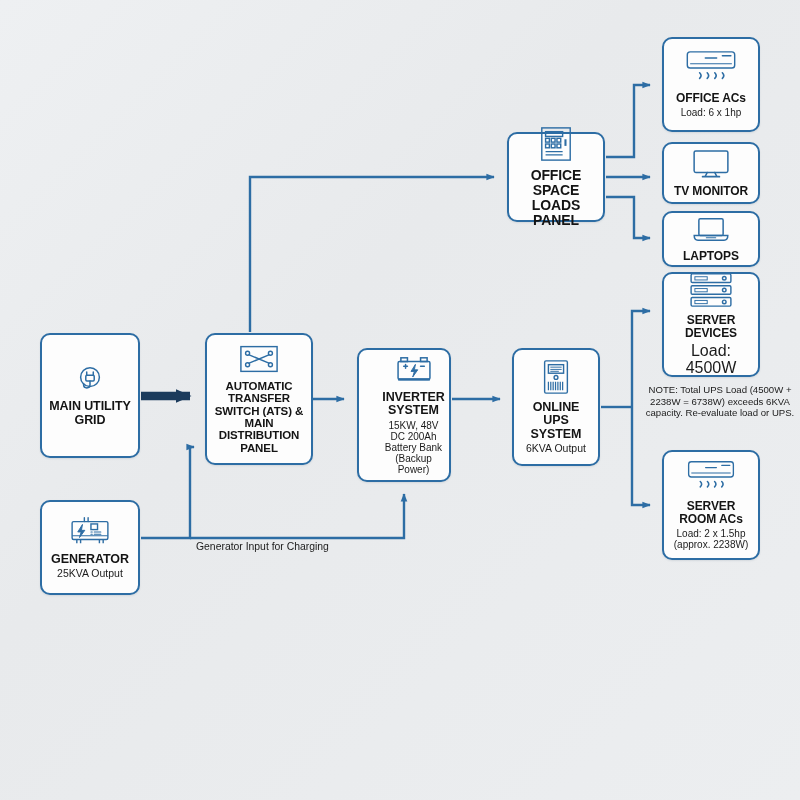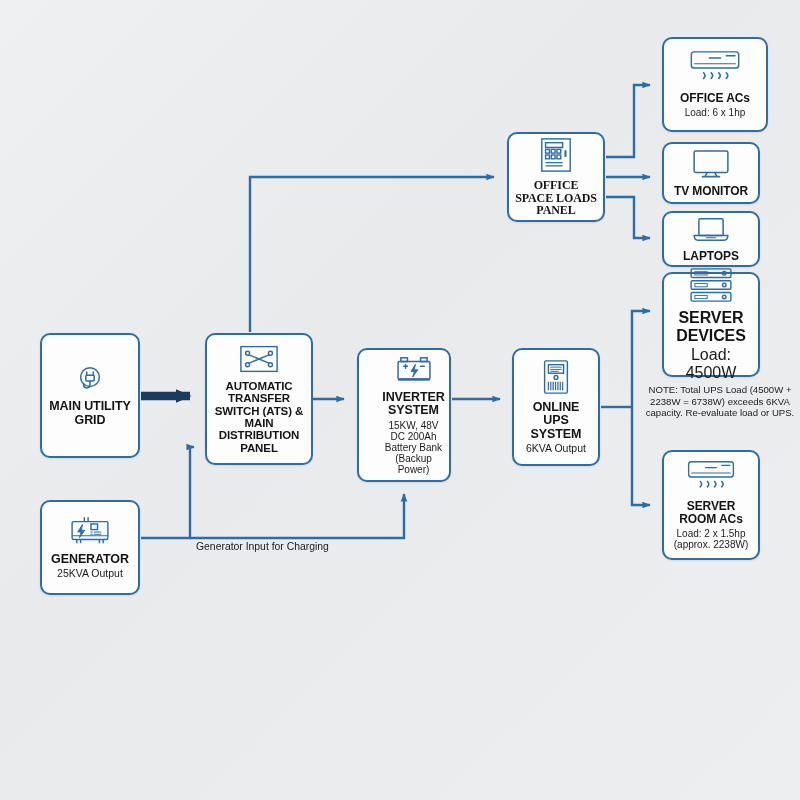--- a/index.html
+++ b/index.html
@@ -47,35 +47,35 @@
 
   #online-ups-system{left:512px;top:348px;width:88px;height:118px;}
   #online-ups-system .ttl{font-size:12.5px;}
   #online-ups-system .sub{font-size:10.5px;}
 
   #generator{left:40px;top:500px;width:100px;height:95px;}
   #generator .ttl{font-size:12.5px;}
   #generator .sub{font-size:10.5px;}
 
   #office-space-loads-panel{left:507px;top:132px;width:98px;height:90px;}
-  #office-space-loads-panel .ttl{font-size:12px;font-family:Liberation Serif, serif;}
+  #office-space-loads-panel .ttl{font-size:14px;}
 
   
-  #office-acs{left:662px;top:37px;width:106px;height:95px;}
+  #office-acs{left:662px;top:37px;width:98px;height:95px;}
   #office-acs .ttl{font-size:12px;}
   #office-acs .sub{font-size:10px;}
 
   #tv-monitor{left:662px;top:142px;width:98px;height:62px;}
   #tv-monitor .ttl{font-size:12px;}
 
   #laptops{left:662px;top:211px;width:98px;height:56px;}
   #laptops .ttl{font-size:12px;}
 
   #server-devices{left:662px;top:272px;width:98px;height:105px;}
-  #server-devices .ttl{font-size:16px;}
+  #server-devices .ttl{font-size:12px;}
   #server-devices .sub{font-size:16px;}
 
   #server-room-acs{left:662px;top:450px;width:98px;height:110px;}
   #server-room-acs .ttl{font-size:12px;}
   #server-room-acs .sub{font-size:10px;}
 
   .note{
     position:absolute;left:636px;top:384px;width:152px;
     font-size:9.6px;line-height:1.22;color:#1b1b1b;text-align:center;margin-left:8px;
   }

